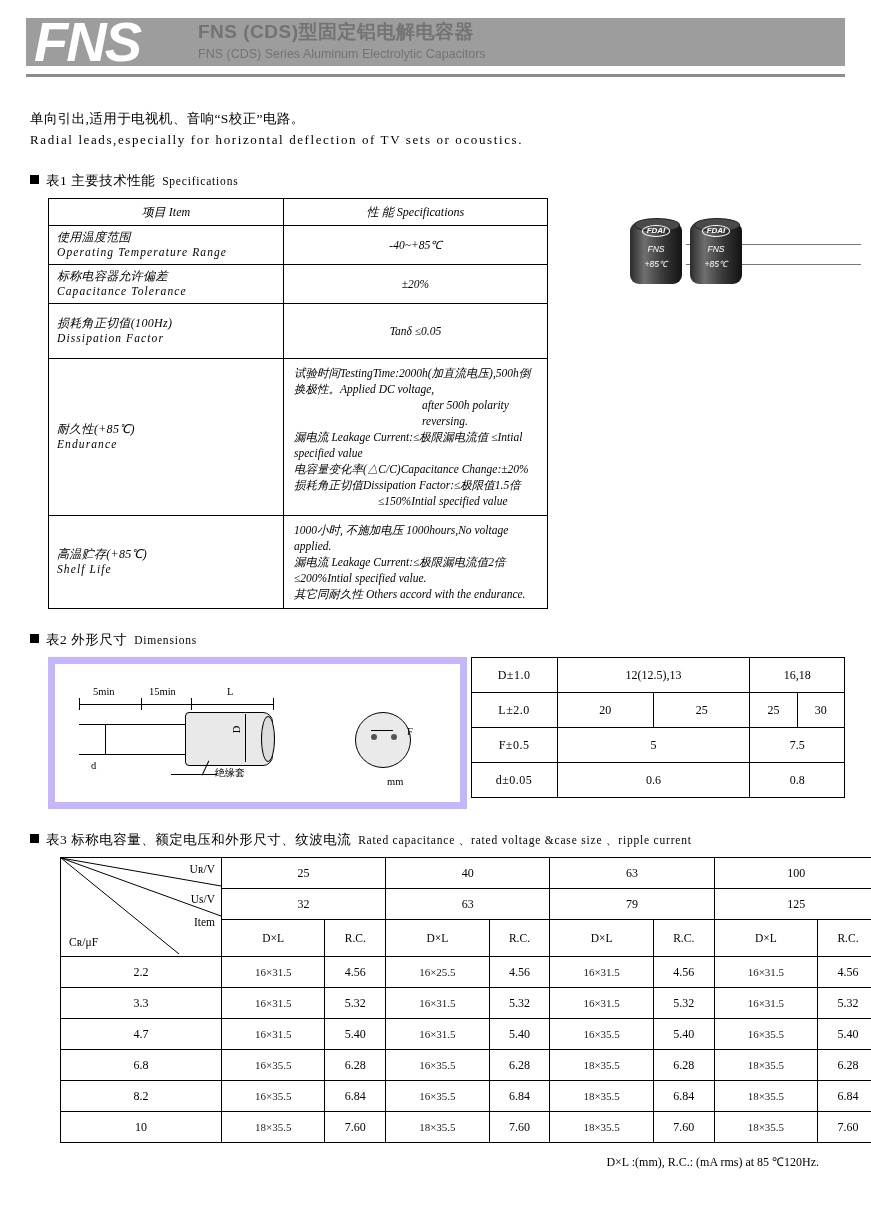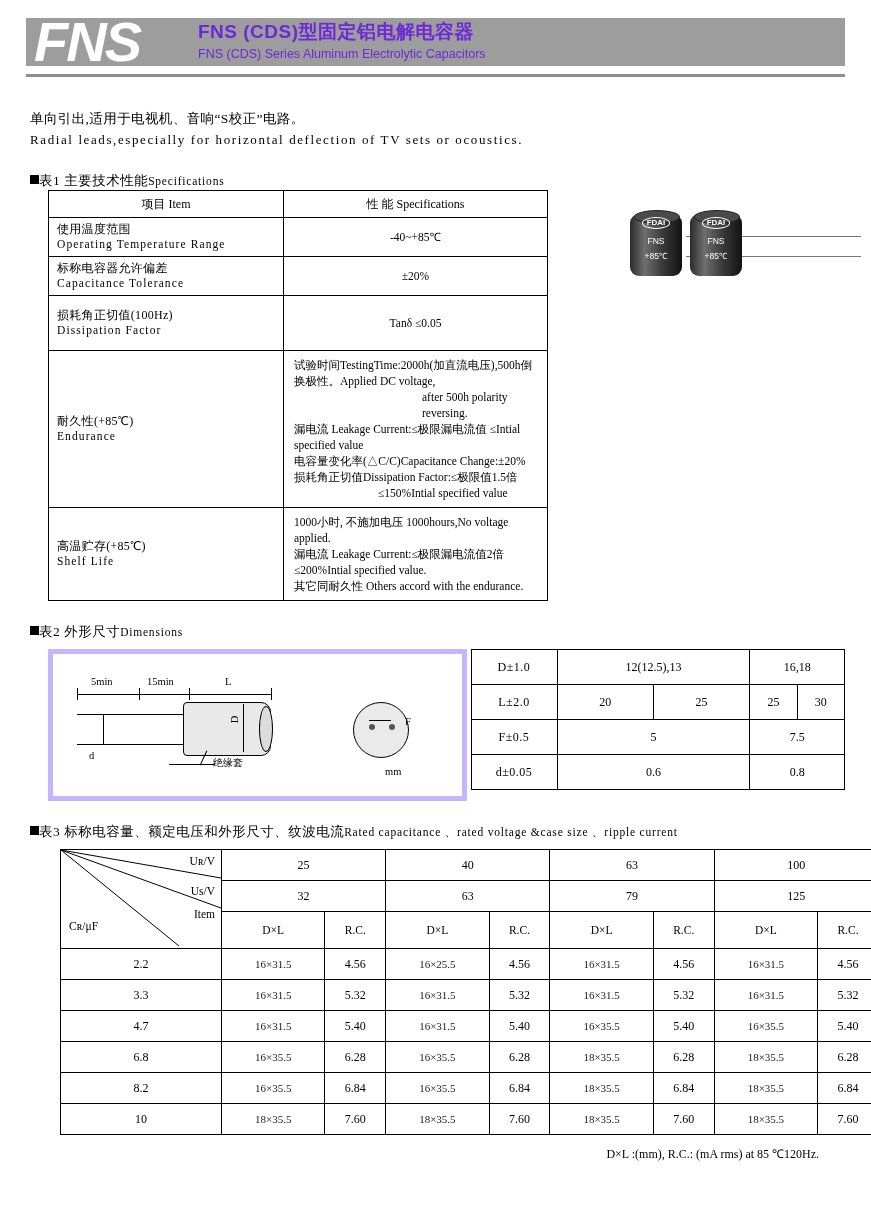--- a/index.html
+++ b/index.html
@@ -48,21 +48,21 @@
     line-height: 56px;
     letter-spacing: -2px;
     color: #ffffff;
     z-index: 3;
   }
   .header-titles {
     position: absolute;
     left: 172px;
     top: 10px;
     z-index: 3;
-    color: #6d28d9;
+    color: #737373;
   }
   .header-title-cn {
     font-family: "Liberation Sans", sans-serif;
     font-weight: bold;
     font-size: 19px;
     line-height: 24px;
     letter-spacing: 0.5px;
   }
   .header-title-en {
     font-family: "Liberation Sans", sans-serif;
@@ -93,20 +93,21 @@
     font-size: 13px;
   }
 
   
   .section-head {
     margin-top: 22px;
     margin-left: 4px;
     font-size: 13.5px;
     display: flex;
     align-items: baseline;
+    gap: 7px;
   }
   .sq {
     display: inline-block;
     width: 9px;
     height: 9px;
     background: #000;
     position: relative;
     top: -1px;
   }
   .section-head .cn { letter-spacing: 0.5px; }
@@ -120,22 +121,23 @@
   td, th {
     border: 1px solid #000;
     padding: 0;
     text-align: center;
     vertical-align: middle;
   }
 
   
   .t1-wrap {
     position: relative;
-    margin-top: 0;
+    margin-top: 8px;
     margin-left: 22px;
+    font-style: italic;
   }
   table.t1 {
     width: 500px;
   }
   table.t1 td {
     height: 22px;
   }
   .t1 .lab {
     text-align: left;
     padding: 4px 8px;
@@ -216,21 +218,21 @@
   
   .t2-row {
     margin-top: 8px;
     margin-left: 22px;
     display: flex;
     align-items: flex-start;
   }
   .t2-draw {
     width: 430px;
     height: 152px;
-    border: 5px solid #c4b5fd;
+    border: 7px solid #c4b5fd;
     position: relative;
     box-sizing: border-box;
     background: #fff;
   }
   table.t2 {
     width: 385px;
     margin-left: 4px;
   }
   table.t2 td { height: 34px; font-size: 12px; }
   table.t2 td.rowhead { width: 85px; letter-spacing: 0.5px; }
@@ -285,21 +287,21 @@
   }
   .corner-inner { position: relative; width: 100%; height: 100%; }
   .corner-inner svg { position: absolute; left: 0; top: 0; }
   .corner-lbl {
     position: absolute;
     font-size: 11.5px;
   }
   .lbl-ur { right: 6px; top: 5px; }
   .lbl-us { right: 6px; top: 35px; }
   .lbl-item { right: 6px; top: 58px; }
-  .lbl-cr { left: 8px; bottom: 16px; }
+  .lbl-cr { left: 8px; bottom: 8px; }
   table.t3 td.sub { font-size: 11.5px; }
   table.t3 td.small { font-size: 11px; color: #1a1a1a; }
 
   .footnote {
     margin-top: 10px;
     margin-right: 26px;
     text-align: right;
     font-size: 12px;
     font-family: "Liberation Serif", serif;
   }

